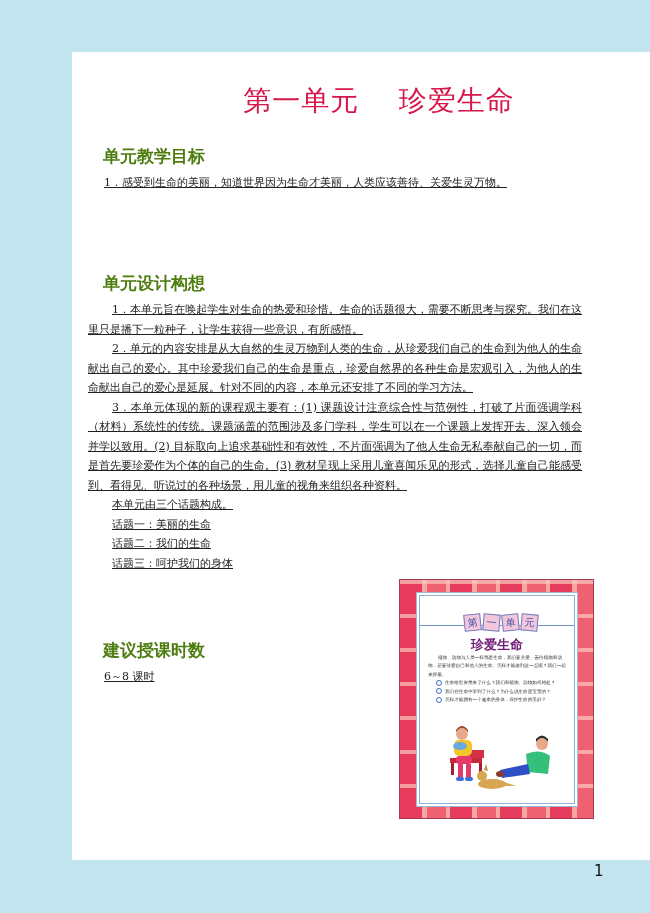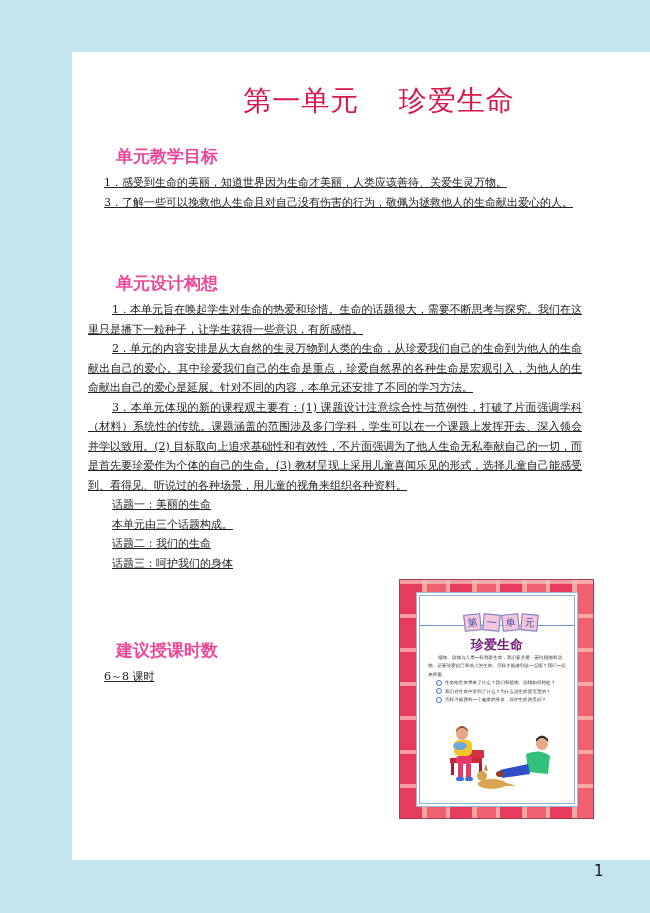--- a/index.html
+++ b/index.html
@@ -21,22 +21,22 @@
     left: 0; right: 0; top: 30px;
     text-align: center;
     color: #d6174a;
     font-size: 28px;
     letter-spacing: 1px;
     font-family: "DejaVu Serif", "Liberation Serif", serif;
     white-space: pre;
   }
   .section-heading {
     position: absolute;
-    left: 44px;
-    color: #ec4899;
+    left: 31px;
+    color: #4d7c0f;
     font-size: 17px;
     font-weight: bold;
     font-family: "DejaVu Sans", "Liberation Sans", sans-serif;
   }
   .body-text {
     position: absolute;
     left: 8px;
     width: 494px;
     font-size: 11px;
     line-height: 19.5px;
@@ -133,30 +133,29 @@
 </head>
 <body>
 
 <div class="page">
 
   <div class="title">第一单元    珍爱生命</div>
 
   <div class="section-heading" style="top:93px;">单元教学目标</div>
   <div class="body-text" style="top:121px;">
     <p>1．感受到生命的美丽，知道世界因为生命才美丽，人类应该善待、关爱生灵万物。</p>
-    <p>3．了解一些可以挽救他人生命且对自己没有伤害的行为，敬佩为拯救他人的生命献出爱心的人。</p>
   </div>
 
   <div class="section-heading" style="top:220px;">单元设计构想</div>
   <div class="body-text" style="top:248px;margin-left:8px;">
     <p>1．本单元旨在唤起学生对生命的热爱和珍惜。生命的话题很大，需要不断思考与探究。我们在这里只是播下一粒种子，让学生获得一些意识，有所感悟。</p>
     <p>2．单元的内容安排是从大自然的生灵万物到人类的生命，从珍爱我们自己的生命到为他人的生命献出自己的爱心。其中珍爱我们自己的生命是重点，珍爱自然界的各种生命是宏观引入，为他人的生命献出自己的爱心是延展。针对不同的内容，本单元还安排了不同的学习方法。</p>
     <p>3．本单元体现的新的课程观主要有：(1) 课题设计注意综合性与范例性，打破了片面强调学科（材料）系统性的传统。课题涵盖的范围涉及多门学科，学生可以在一个课题上发挥开去、深入领会并学以致用。(2) 目标取向上追求基础性和有效性，不片面强调为了他人生命无私奉献自己的一切，而是首先要珍爱作为个体的自己的生命。(3) 教材呈现上采用儿童喜闻乐见的形式，选择儿童自己能感受到、看得见、听说过的各种场景，用儿童的视角来组织各种资料。</p>
+    <p>本单元由三个话题构成。</p>
     <p>话题一：美丽的生命</p>
-    <p>本单元由三个话题构成。</p>
     <p>话题二：我们的生命</p>
     <p>话题三：呵护我们的身体</p>
   </div>
 
   <div class="section-heading" style="top:587px;">建议授课时数</div>
   <div class="body-text narrow" style="top:615px;">
     <p>6～8 课时</p>
   </div>
 </div>
 

